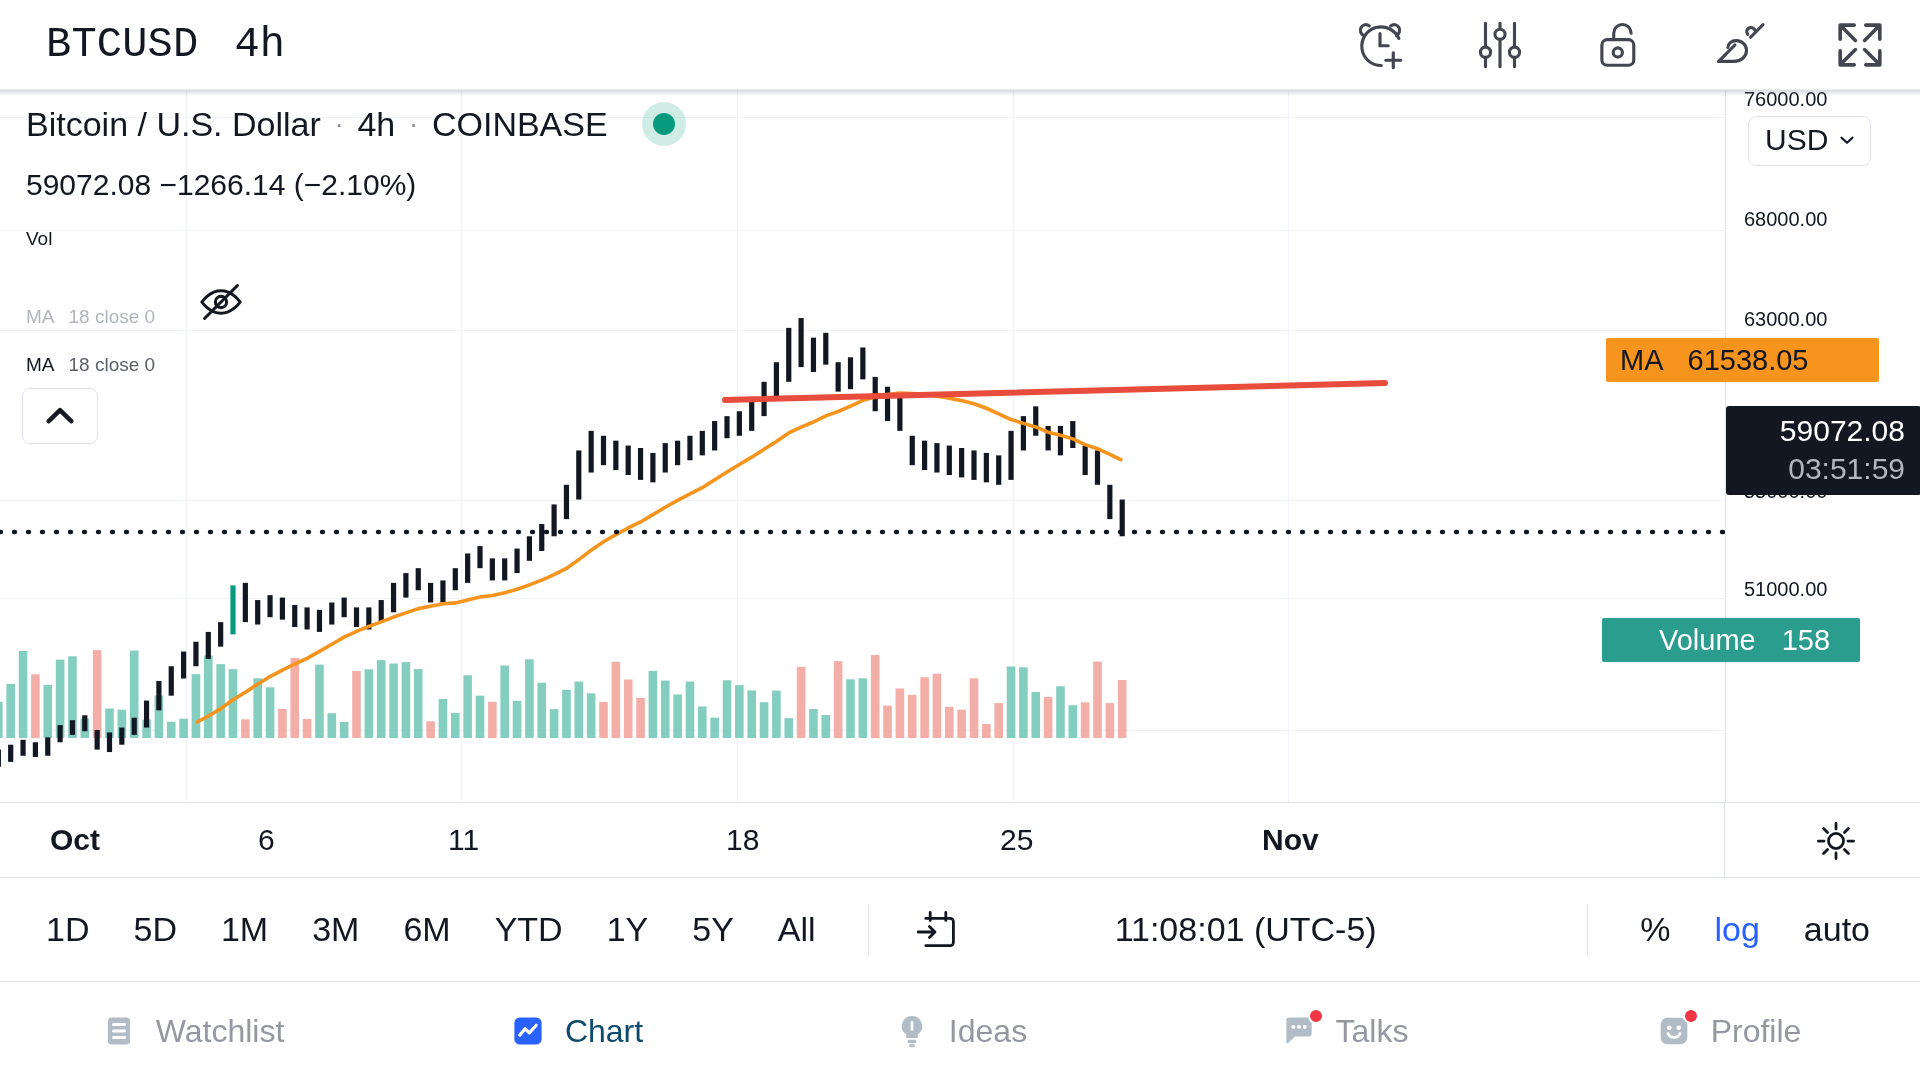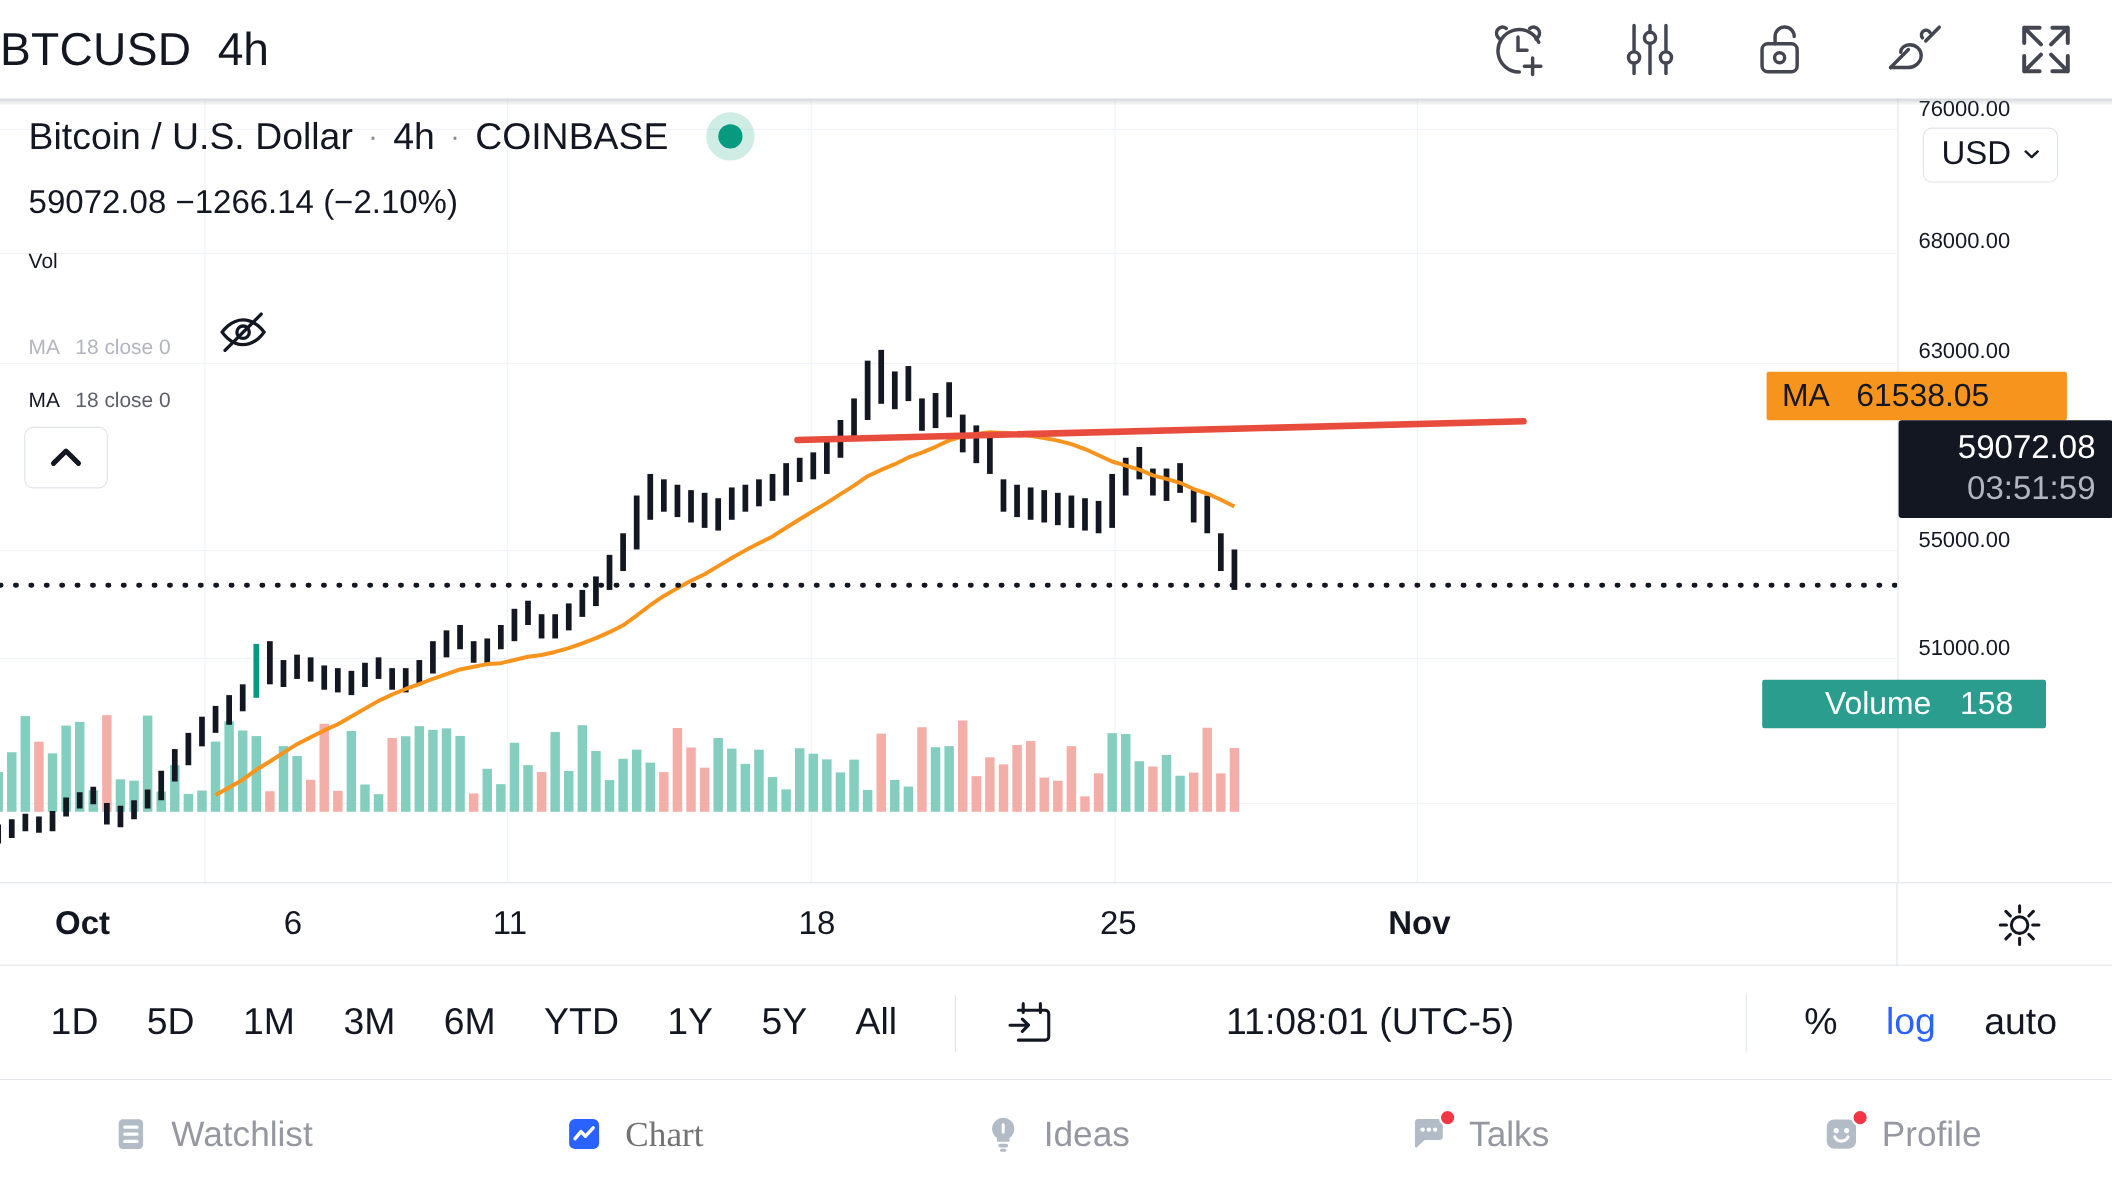--- a/index.html
+++ b/index.html
@@ -11,21 +11,21 @@
   }
   #root { position: relative; width: 1920px; height: 1080px; background:#fff; }
 
   
   .header {
     position: absolute; top: 0; left: 0; width: 1920px; height: 90px;
     background: #ffffff;
     display: flex; align-items: center;
     border-bottom: 1px solid #eceef0;
   }
-  .sym-wrap { display:flex; align-items:baseline; gap: 24px; }
+  .sym-wrap { display:flex; align-items:baseline; padding-left: 46px; gap: 36px; font-family: Liberation Mono, monospace; }
   .sym-ticker { font-size: 42px; color: #131722; font-weight: 400; letter-spacing:.2px; }
   .sym-interval { font-size: 42px; color: #131722; font-weight: 400; }
   .hdr-icons { margin-left:auto; display:flex; align-items:center; }
   .hdr-btn {
     width: 120px; height: 80px; display:flex; align-items:center; justify-content:center;
     cursor: pointer;
   }
   .hdr-btn svg { display:block; }
 
   
@@ -87,20 +87,21 @@
     position:absolute; height: 44px; background:#f7941e; color:#131722;
     display:flex; align-items:center; font-size:29px; border-radius:2px;
     z-index: 33;
   }
   .badge-ma .lbl { padding: 0 14px; font-weight:400; }
   .badge-ma .val { padding: 0 14px 0 10px; }
   .badge-price {
     position:absolute; background:#131722; color:#fff; border-radius:3px;
     display:flex; flex-direction:column; align-items:flex-end; z-index: 34;
     padding: 6px 16px 8px 16px;
+    margin-top: 24px;
   }
   .badge-price .p { font-size: 30px; color:#fff; line-height:1.25; }
   .badge-price .t { font-size: 30px; color:#b2b5be; line-height:1.25; }
   .badge-vol {
     position:absolute; height:44px; background:#2a9d8f; color:#fff;
     display:flex; align-items:center; font-size:29px; border-radius:2px; z-index:32;padding-left:41px;
   }
   .badge-vol .lbl { padding:0 16px; }
   .badge-vol .val { padding:0 16px 0 10px; }
 
@@ -129,21 +130,21 @@
 
   
   .bottom-nav {
     position:absolute; top: 982px; left:0; width:1920px; height: 98px;
     display:flex; align-items:center; background:#fff;
   }
   .nav-item {
     flex:1; display:flex; align-items:center; justify-content:center; gap: 18px;
     font-size: 32px; color:#9598a1; cursor:pointer; position:relative;
   }
-  .nav-item.active { color:#737373;font-family:Liberation Serif, serif; }
+  .nav-item.active { color:#0c4a6e; }
   .nav-icon { position:relative; display:inline-flex; align-items:center; justify-content:center; }
   .nav-dot {
     position:absolute; top:-4px; right:-6px; width:16px; height:16px;
     border-radius:50%; background:#f23645; border:2px solid #fff;
   }
 </style>
 </head>
 <body>
 
 <div id="root">

